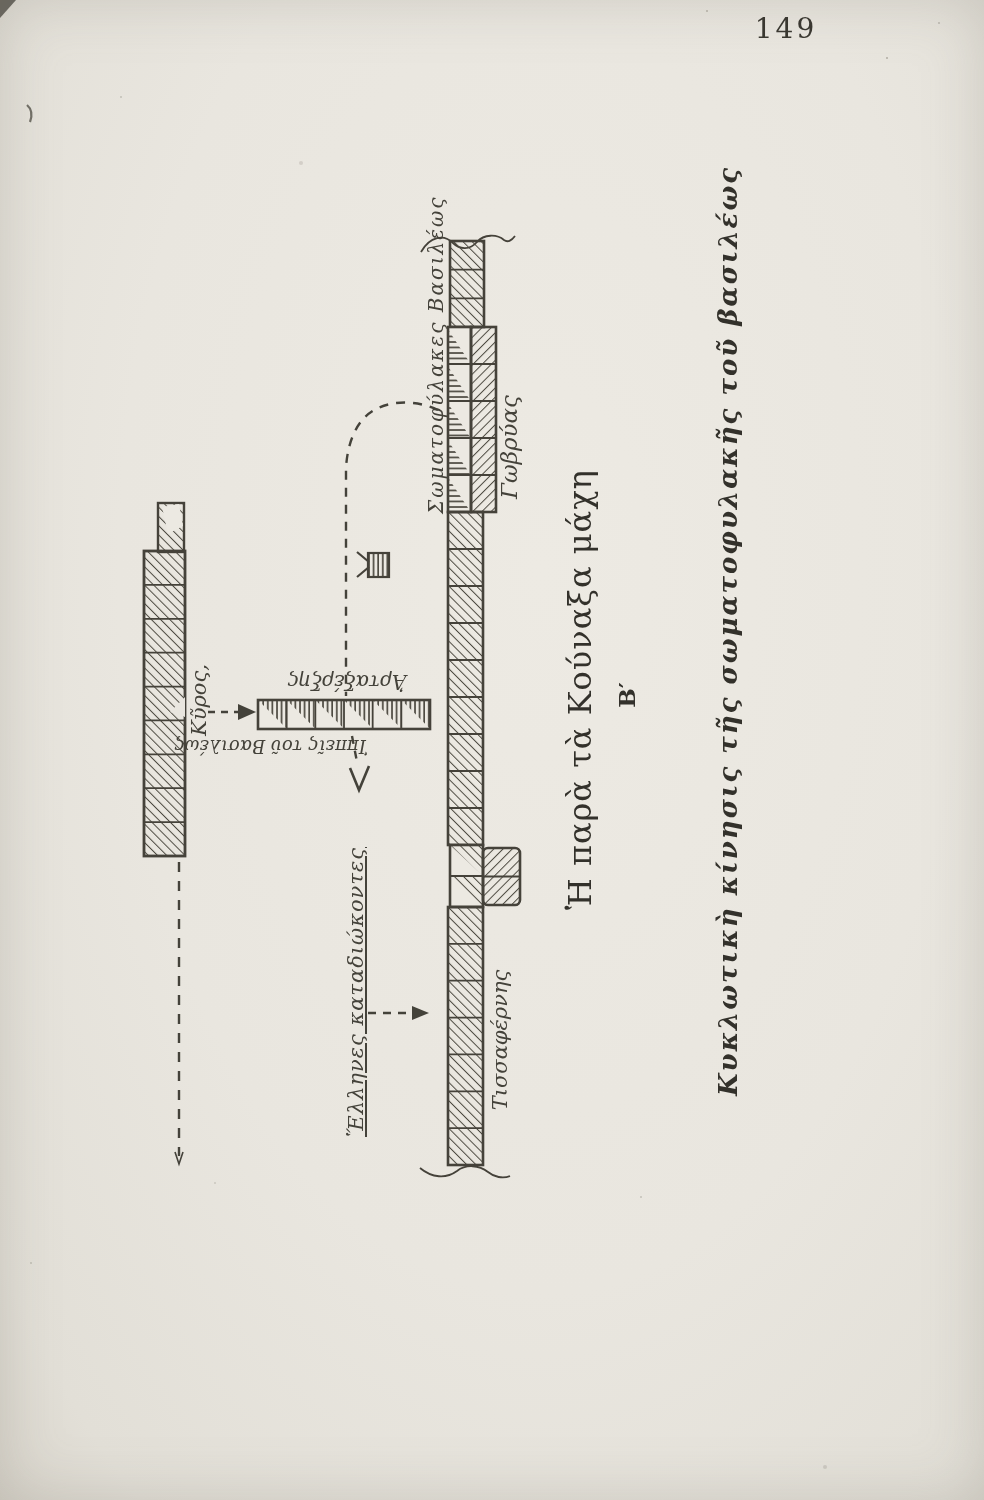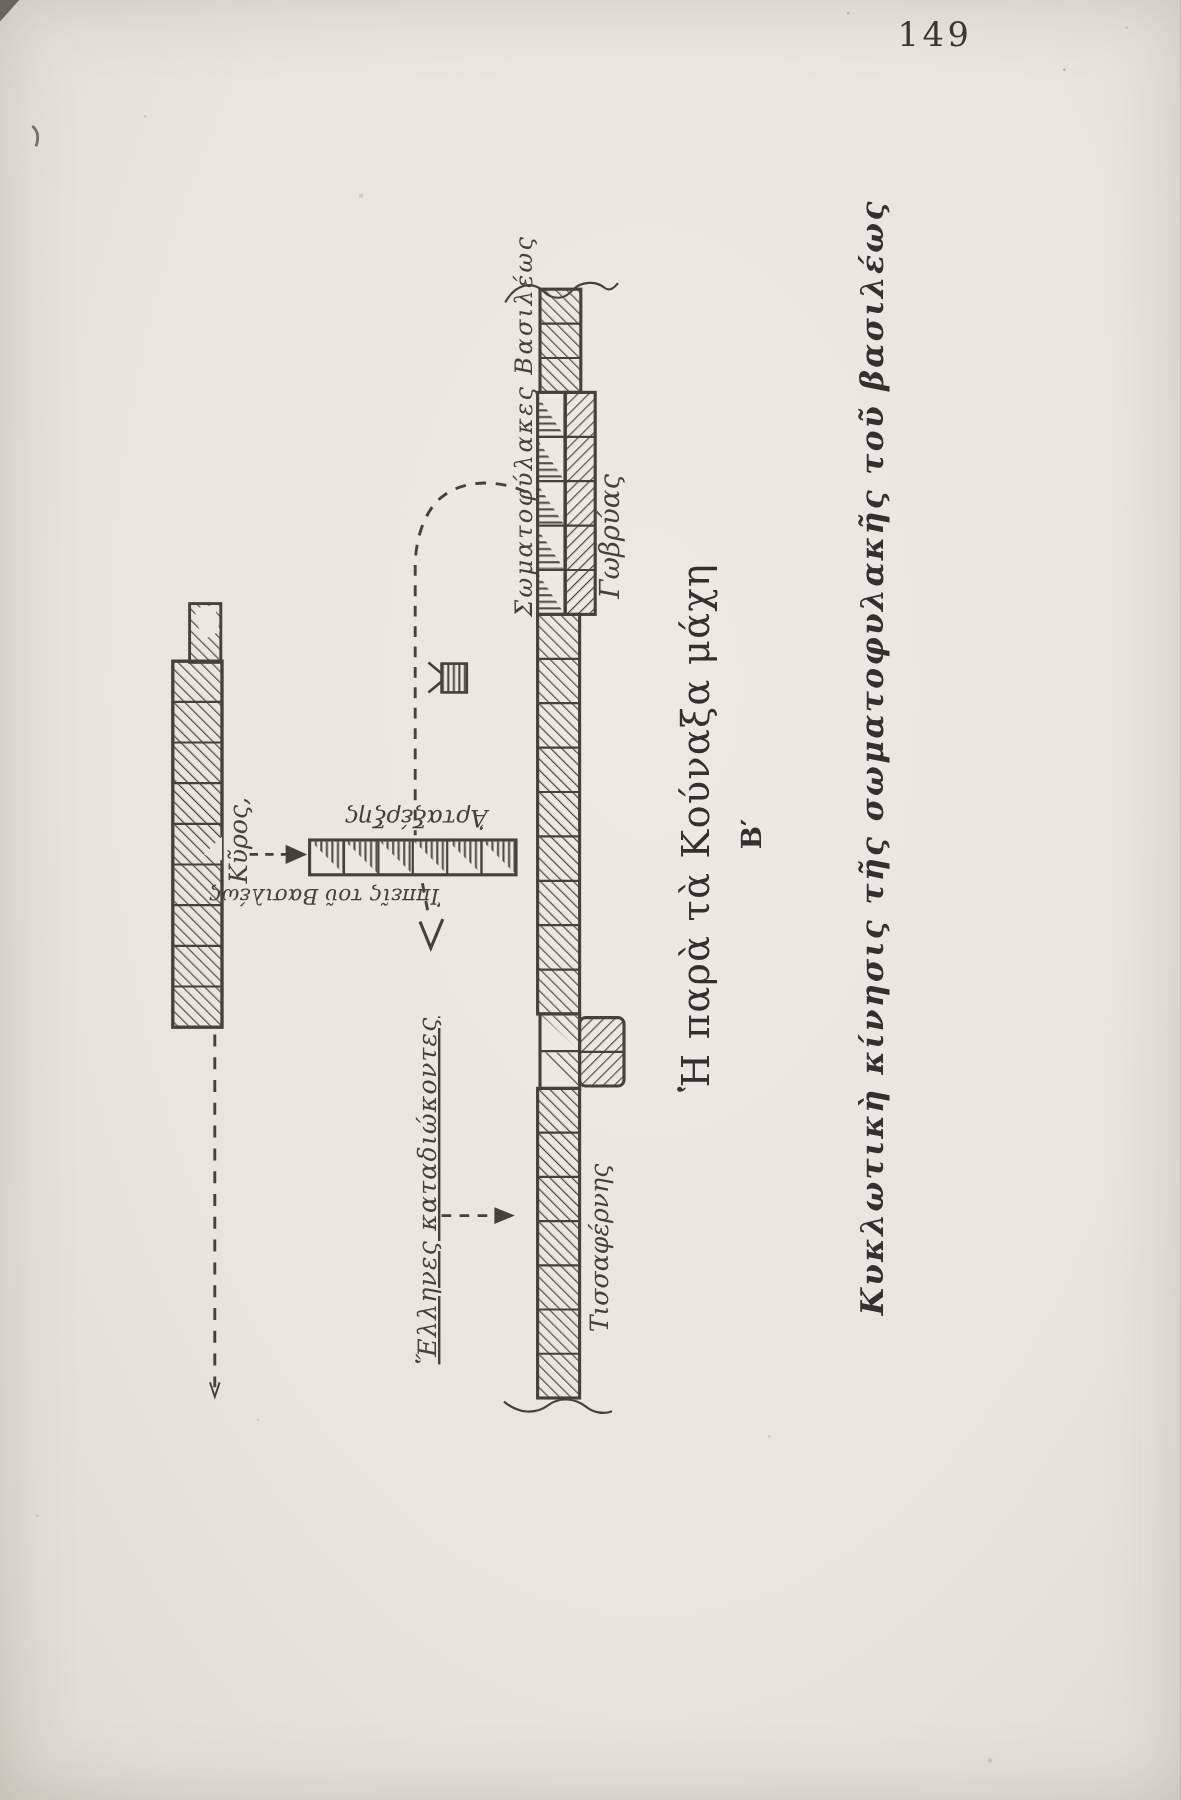--- a/index.html
+++ b/index.html
@@ -19,21 +19,21 @@
     white-space:nowrap;
     transform-origin:center center;
     color:#39372f;
   }
   .rotccw{transform:rotate(-90deg);}
   .rot180{transform:rotate(180deg);}
   .print{color:#33312b;}
   .hand{font-style:italic;color:#44423a;}
   .pagenum{
     position:absolute;left:748px;top:12px;width:76px;height:36px;
-    font-size:28px;letter-spacing:3px;color:#3a3831;text-align:left;
+    font-size:28px;letter-spacing:3px;color:#3a3831;text-align:center;
   }
   .title{left:370px;top:676px;width:420px;height:48px;line-height:48px;font-size:32px;letter-spacing:1px;}
   .section{left:603px;top:680px;width:48px;height:30px;line-height:30px;font-size:23px;font-weight:bold;}
   .subtitle{left:357px;top:706px;width:742px;height:38px;line-height:38px;font-size:26px;font-weight:bold;font-style:italic;letter-spacing:2px;}
   .lbl-royalguard{left:294px;top:359px;width:284px;height:26px;line-height:26px;font-size:20px;letter-spacing:2px;}
   .lbl-gobryas{left:444px;top:432px;width:130px;height:30px;line-height:30px;font-size:23px;}
   .lbl-tissa{left:429px;top:1026px;width:142px;height:28px;line-height:28px;font-size:21px;}
   .lbl-cyrus{left:158px;top:686px;width:82px;height:28px;line-height:28px;font-size:21px;}
   .lbl-artax{left:281px;top:667px;width:132px;height:30px;line-height:30px;font-size:20px;}
   .lbl-cav{left:210px;top:731px;width:158px;height:30px;line-height:30px;font-size:18px;}

